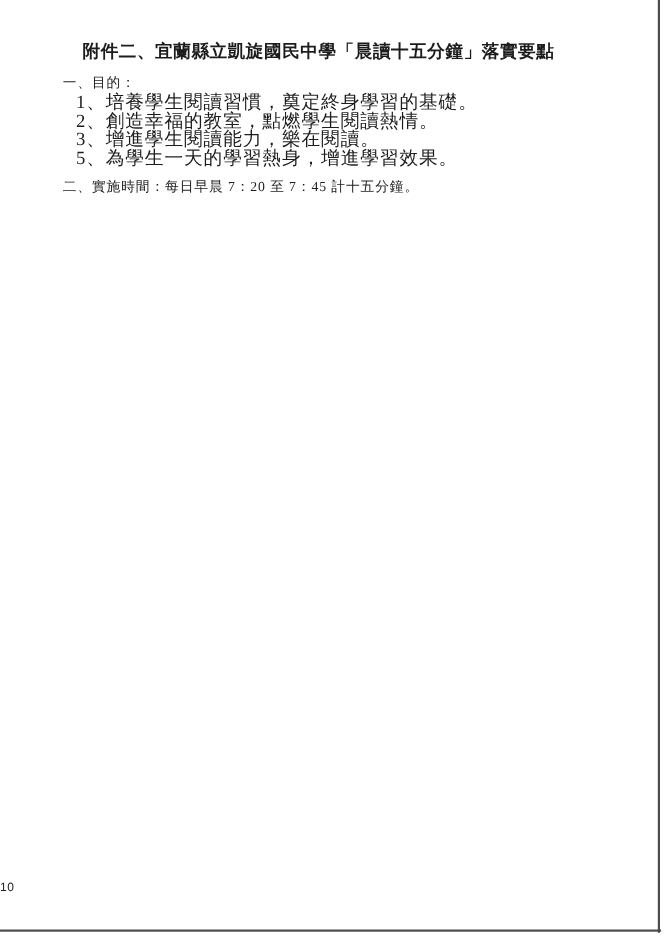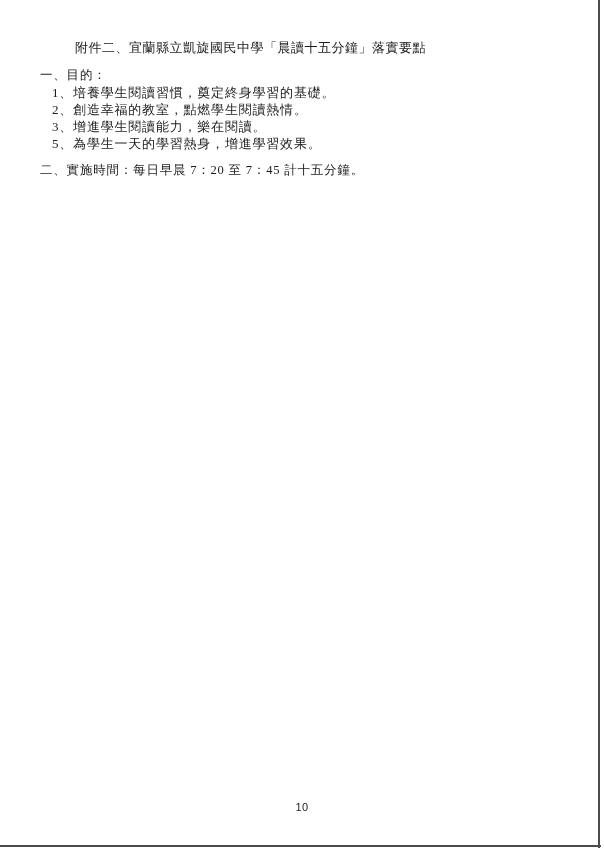--- a/index.html
+++ b/index.html
@@ -35,52 +35,52 @@
   }
   .doc {
     position: absolute;
     top: 38px;
     left: 31px;
     right: 16px;
   }
   .title {
     margin: 0 0 9px 0;
     padding-left: 44px;
-    font-size: 13px;
-    font-weight: normal;
+    font-size: 16px;
+    font-weight: bold;
     letter-spacing: 0.5px;
     line-height: 20px;
     white-space: nowrap;
   }
   .sec {
-    margin: 0 0 10px 0;
+    margin: 0 0 10px 17px;
   }
   .head {
     margin-left: 9px;
     font-size: 12.5px;
     letter-spacing: 0.8px;
     line-height: 17px;
   }
   .item {
     margin-left: 21px;
-    font-size: 13px;
+    font-size: 17px;
     letter-spacing: 0.8px;
     line-height: 17px;
     font-family: Liberation Serif, serif;
   }
   .item.hang {
     margin-left: 0;
     text-indent: 21px;
   }
   .pagenum {
     position: absolute;
     top: 801px;
     left: 0;
     right: 0;
-    text-align: center;
+    text-align: left;
     font-family: "Liberation Sans", "DejaVu Sans", sans-serif;
     font-size: 11px;
     letter-spacing: 0.5px;
     color: #222222;
   }
 </style>
 </head>
 <body>
 
 <div class="page">

